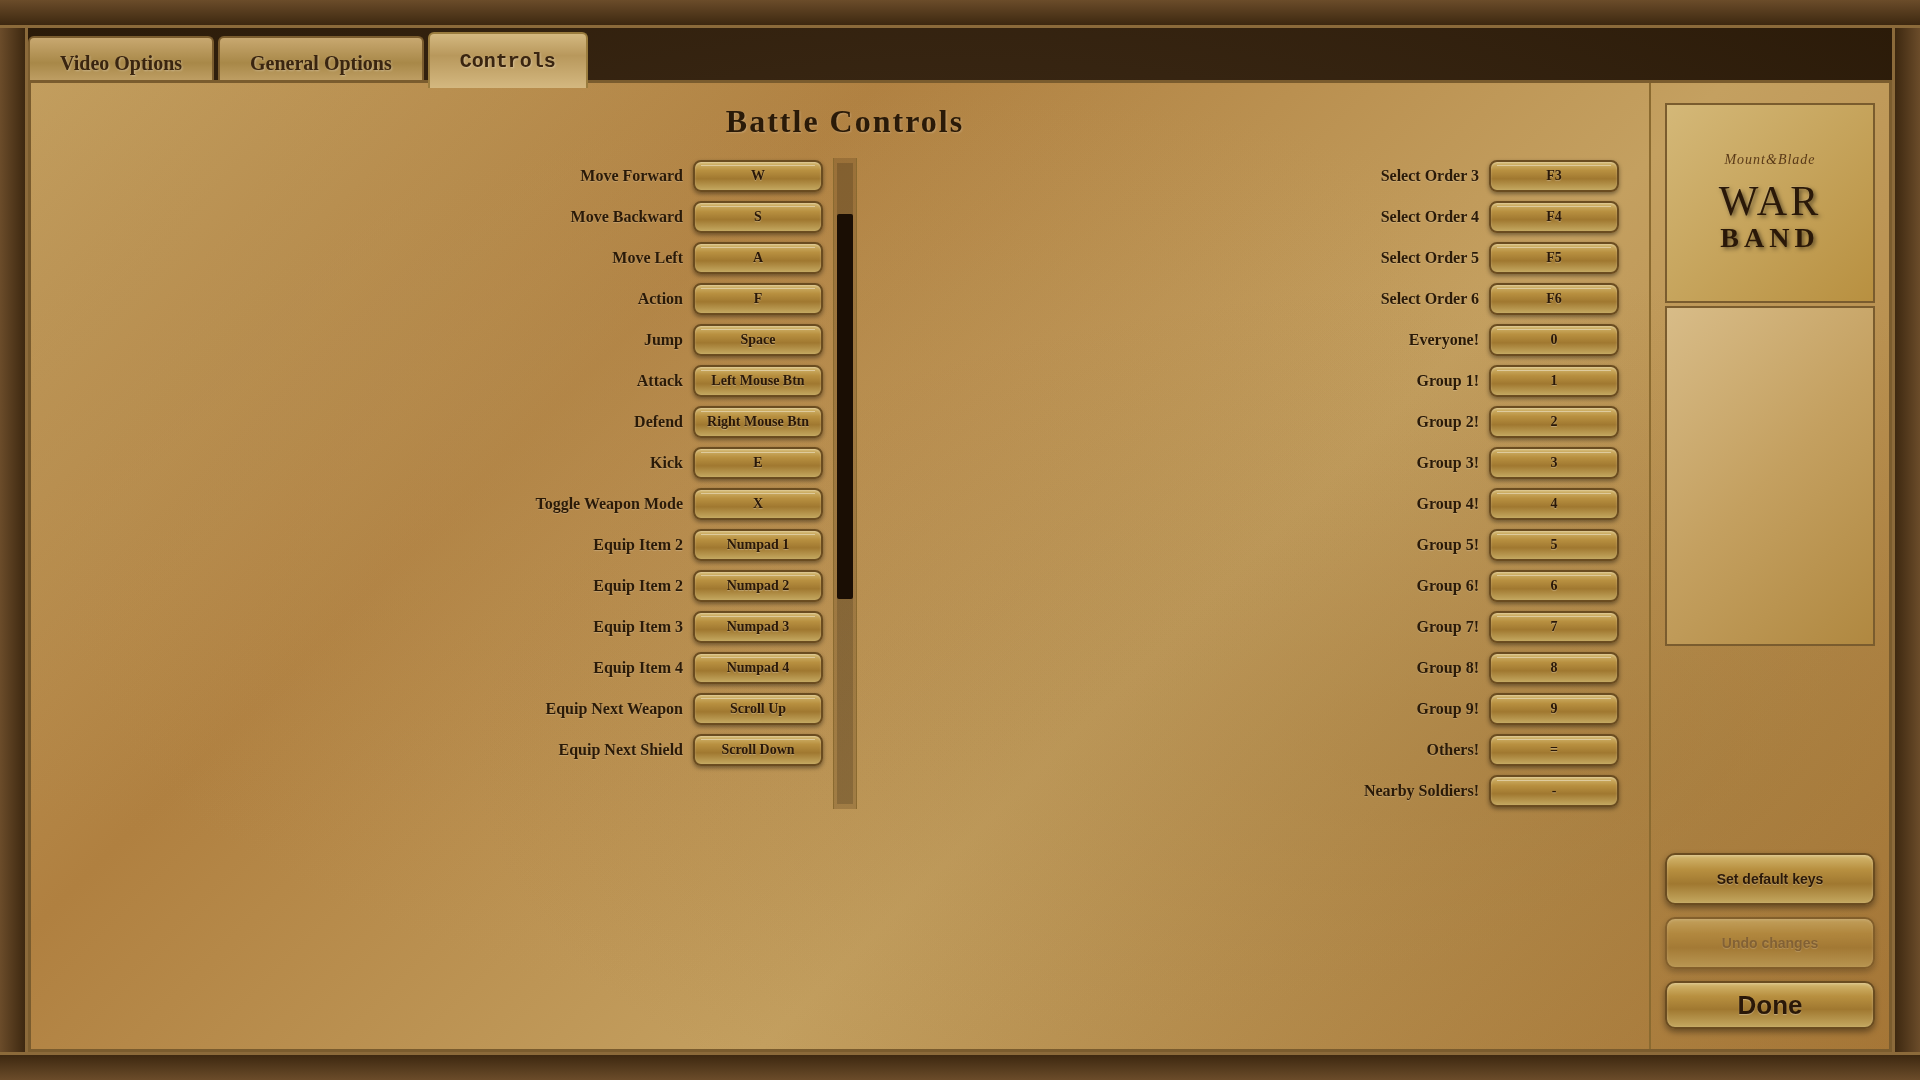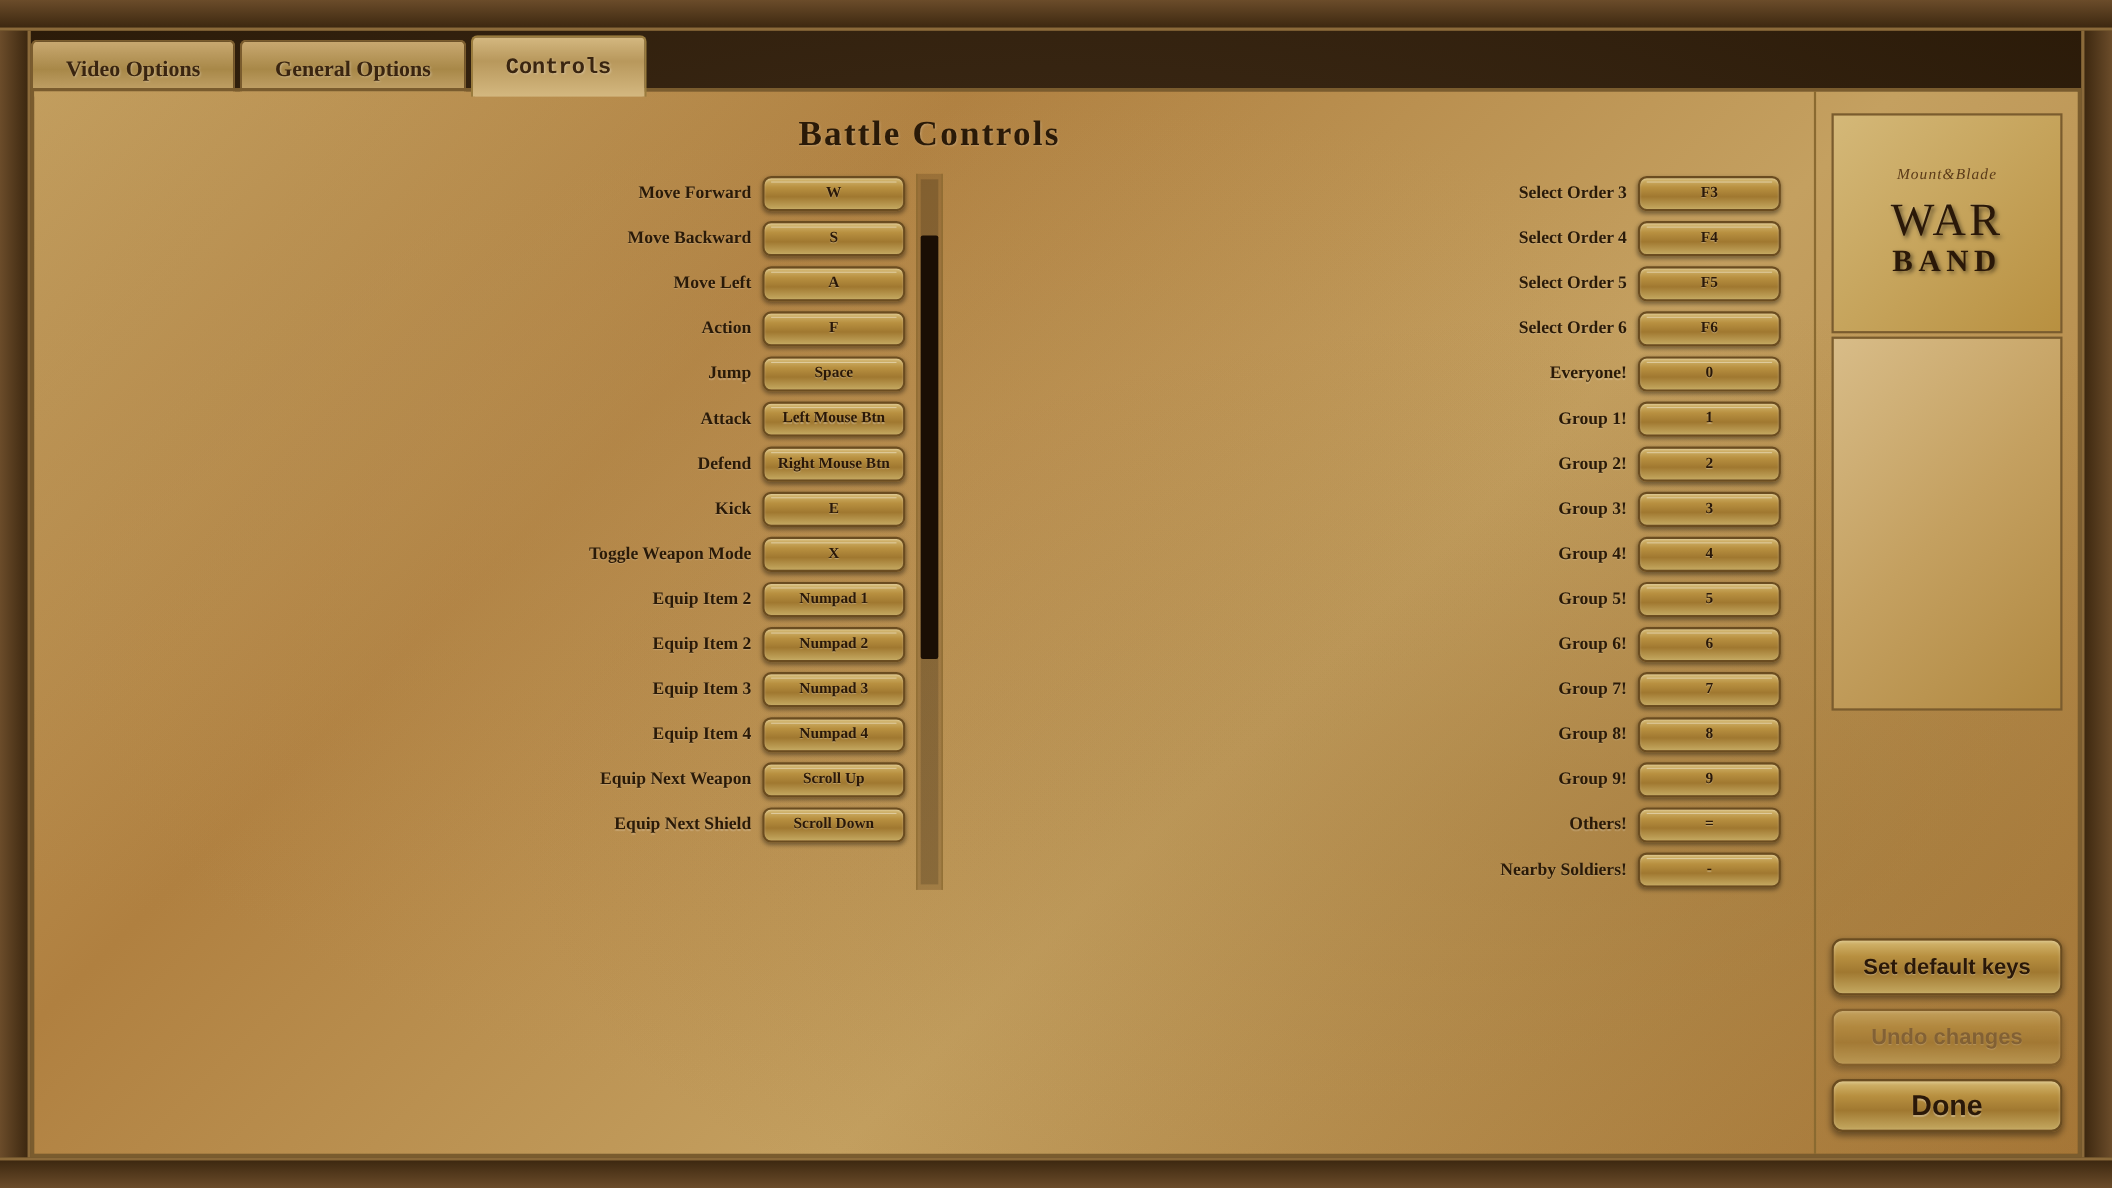--- a/index.html
+++ b/index.html
@@ -243,21 +243,21 @@
       margin-top: auto;
       padding-top: 10px;
     }
 
     .action-btn {
       width: 100%;
       height: 52px;
       background: linear-gradient(180deg, #d4b870 0%, #b89040 30%, #a07830 60%, #c4a860 100%);
       border: 2px solid #6a4c20;
       border-radius: 10px;
-      font-size: 20px;
+      font-size: 14px;
       font-weight: bold;
       color: #2a1808;
       cursor: pointer;
       display: flex;
       align-items: center;
       justify-content: center;
       text-shadow: 0 1px 1px rgba(255,255,255,0.3);
       box-shadow: inset 0 1px 3px rgba(255,255,255,0.3), 0 3px 6px rgba(0,0,0,0.4);
     }
 

